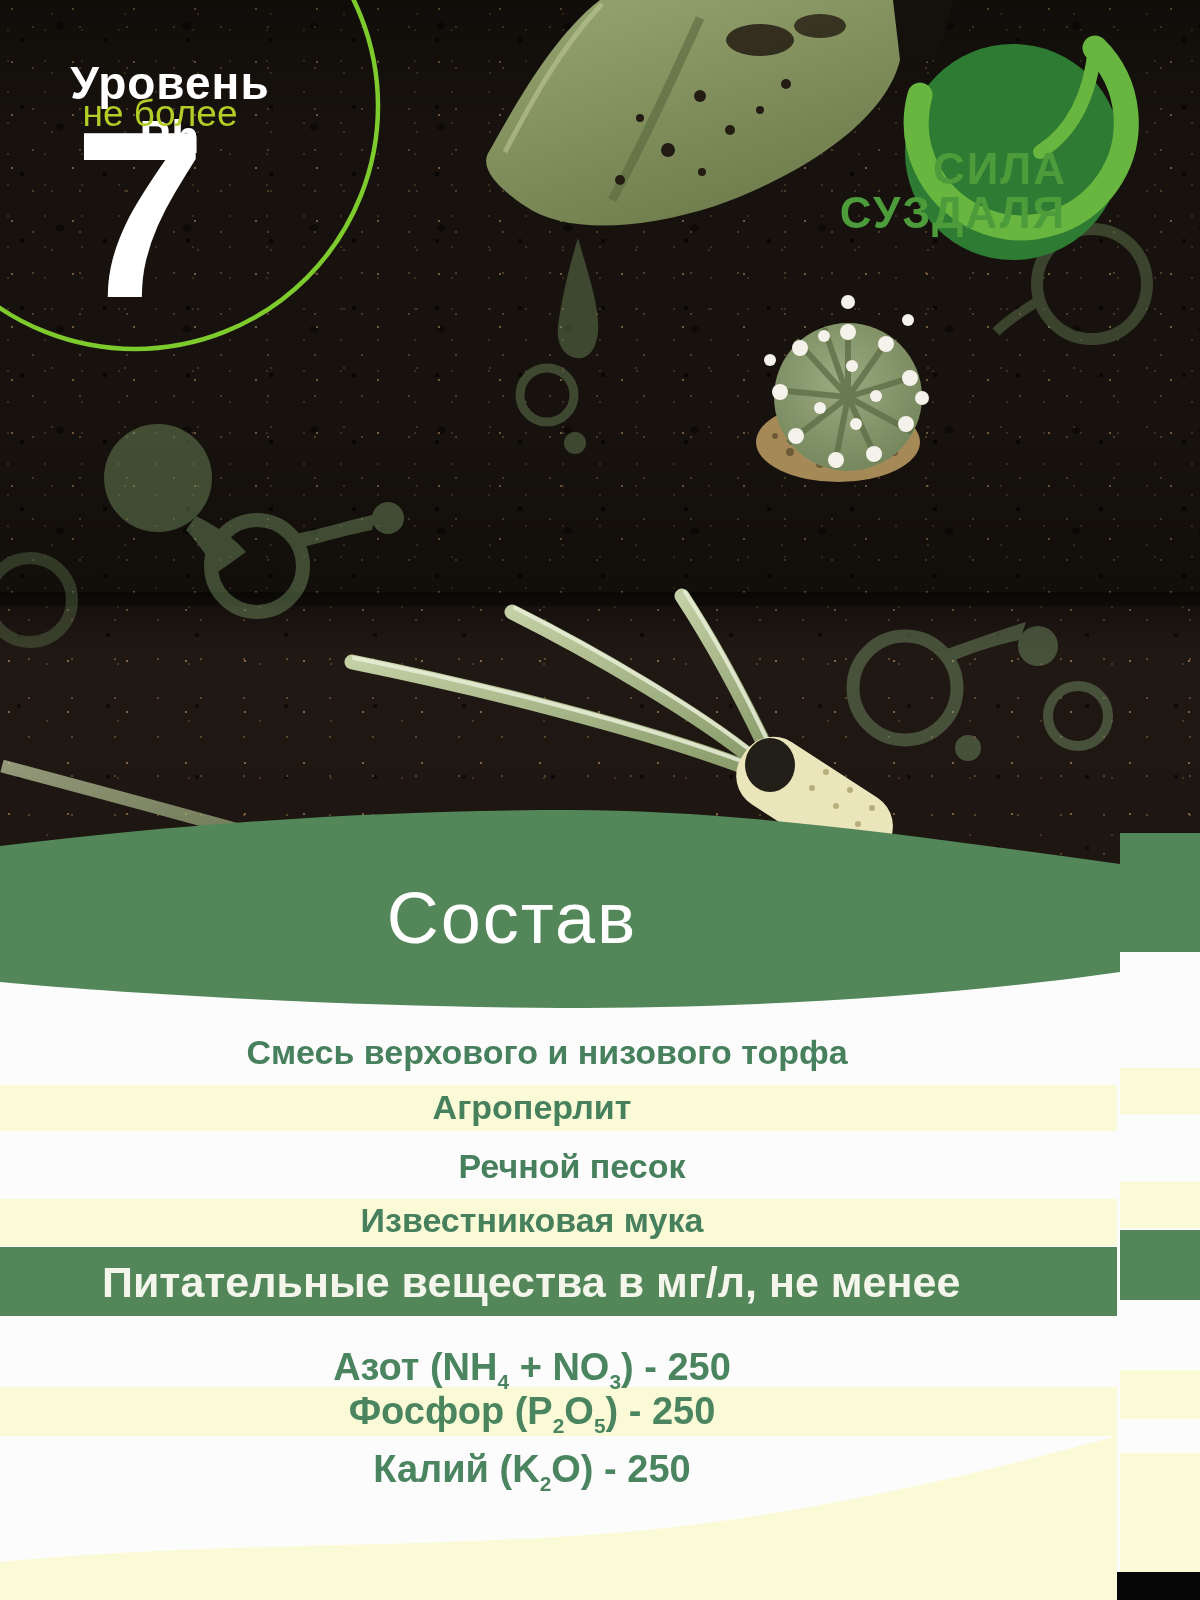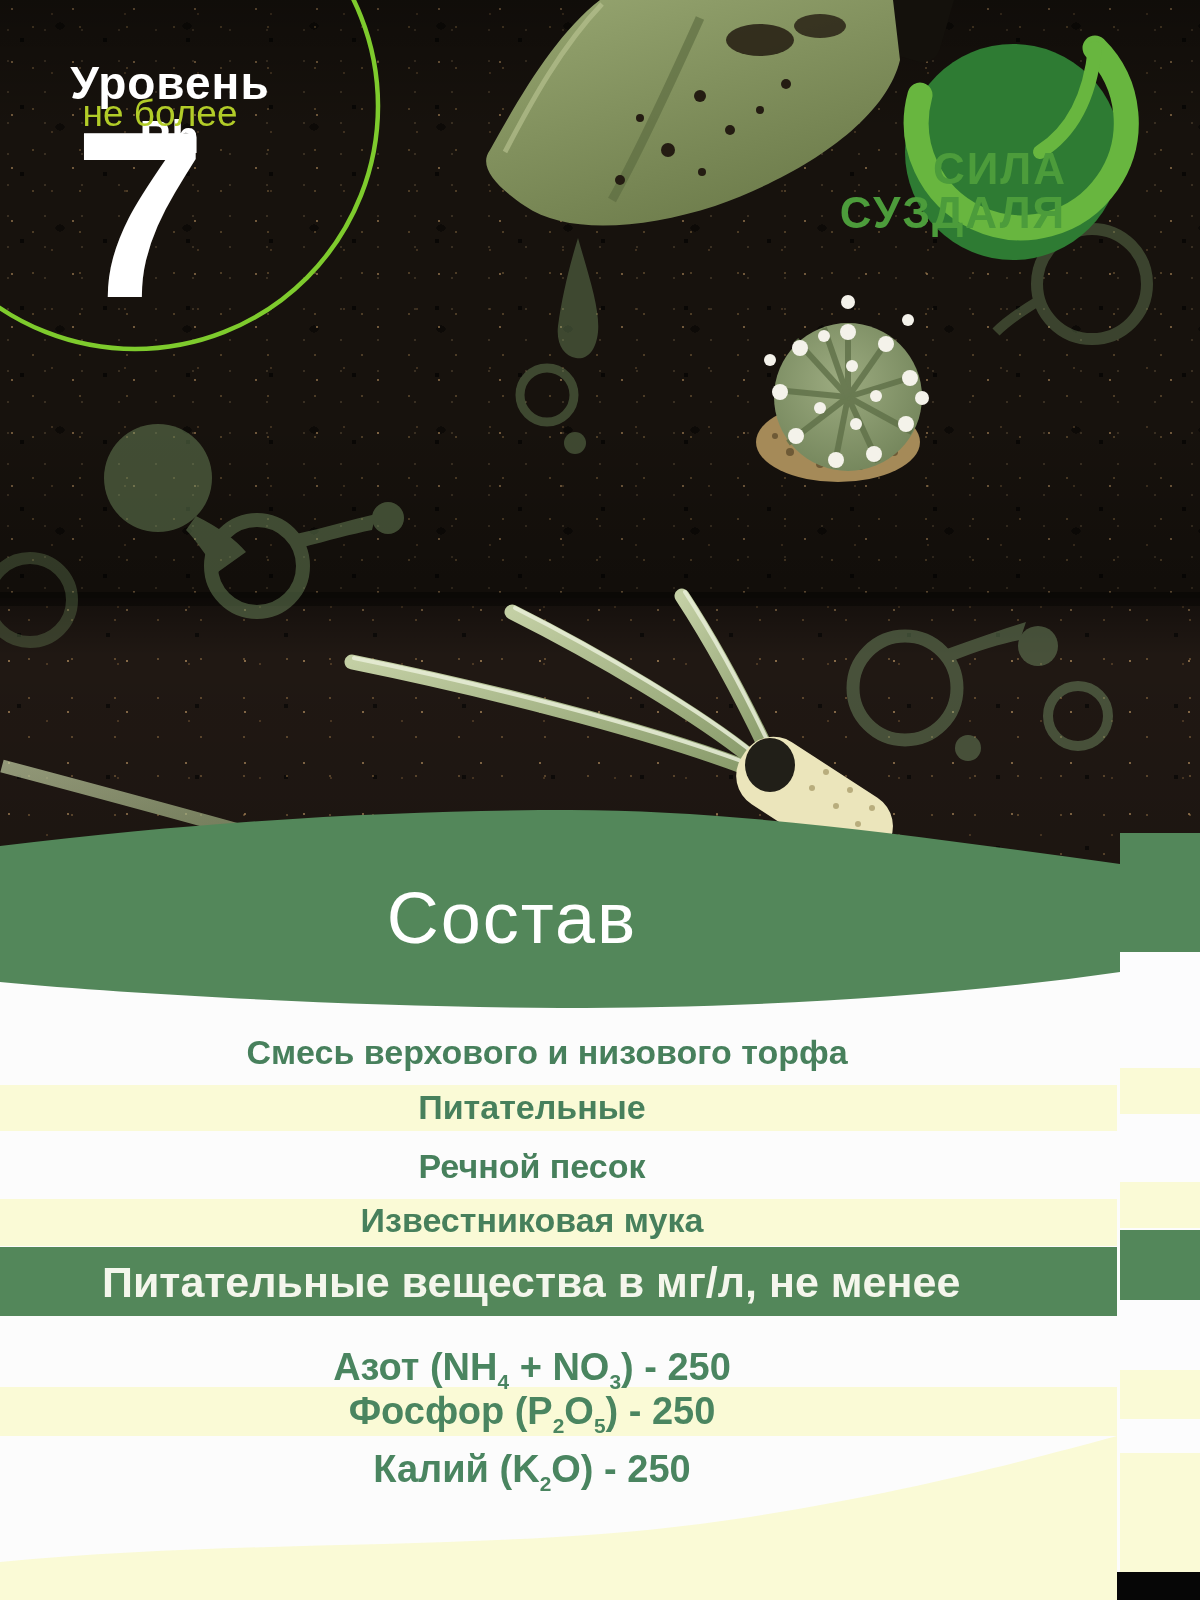--- a/index.html
+++ b/index.html
@@ -46,21 +46,21 @@
 
   
   .stripe{position:absolute;left:0;width:1117px;}
   .cream{background:#fafad6;}
   .green{background:#53875a;}
   .s1{top:1085px;height:46px;} .s2{top:1199px;height:47px;}
   .sband{top:1247px;height:69px;} .s3{top:1387px;height:49px;}
 
   .item{position:absolute;left:0;width:1064px;text-align:center;
         font-size:34px;font-weight:700;color:#47805c;}
-  .i1{top:1033px;padding-left:15px;} .i2{top:1088px;} .i3{top:1147px;} .i4{top:1201px;}
+  .i1{top:1033px;padding-left:15px;} .i2{top:1088px;} .i3{top:1147px;padding-left:40px;} .i4{top:1201px;}
 
   .band-label{position:absolute;left:0;top:1247px;width:1015px;height:69px;line-height:71px;
         padding-left:102px;font-size:43px;font-weight:700;color:#f4f6ec;}
 
   .nutrient{position:absolute;left:0;width:1064px;text-align:center;
         font-size:38px;font-weight:700;color:#4a8560;}
   .n1{top:1333px;margin-top:13px;} .n2{top:1390px;} .n3{top:1448px;}
   .nutrient sub{font-size:.55em;vertical-align:-0.45em;}
 
   
@@ -236,21 +236,21 @@
   <div class="overlay-text ph-value">7</div>
 
   <div class="overlay-text banner-title">Состав</div>
 
   <div class="stripe cream s1"></div>
   <div class="stripe cream s2"></div>
   <div class="stripe green sband"></div>
   <div class="stripe cream s3"></div>
 
   <div class="item i1">Смесь верхового и низового торфа</div>
-  <div class="item i2">Питательные</div>
+  <div class="item i2">Агроперлит</div>
   <div class="item i3">Речной песок</div>
   <div class="item i4">Известниковая мука</div>
 
   <div class="band-label">Питательные вещества в мг/л, не менее</div>
   <div class="nutrient n1"><span>Азот (NH</span><sub>4</sub><span> + NO</span><sub>3</sub><span>) - 250</span></div>
   <div class="nutrient n2"><span>Фосфор (P</span><sub>2</sub><span>O</span><sub>5</sub><span>) - 250</span></div>
   <div class="nutrient n3"><span>Калий (K</span><sub>2</sub><span>O) - 250</span></div>
 
   <div class="rs rs1"></div>
   <div class="rs rs2"></div>

